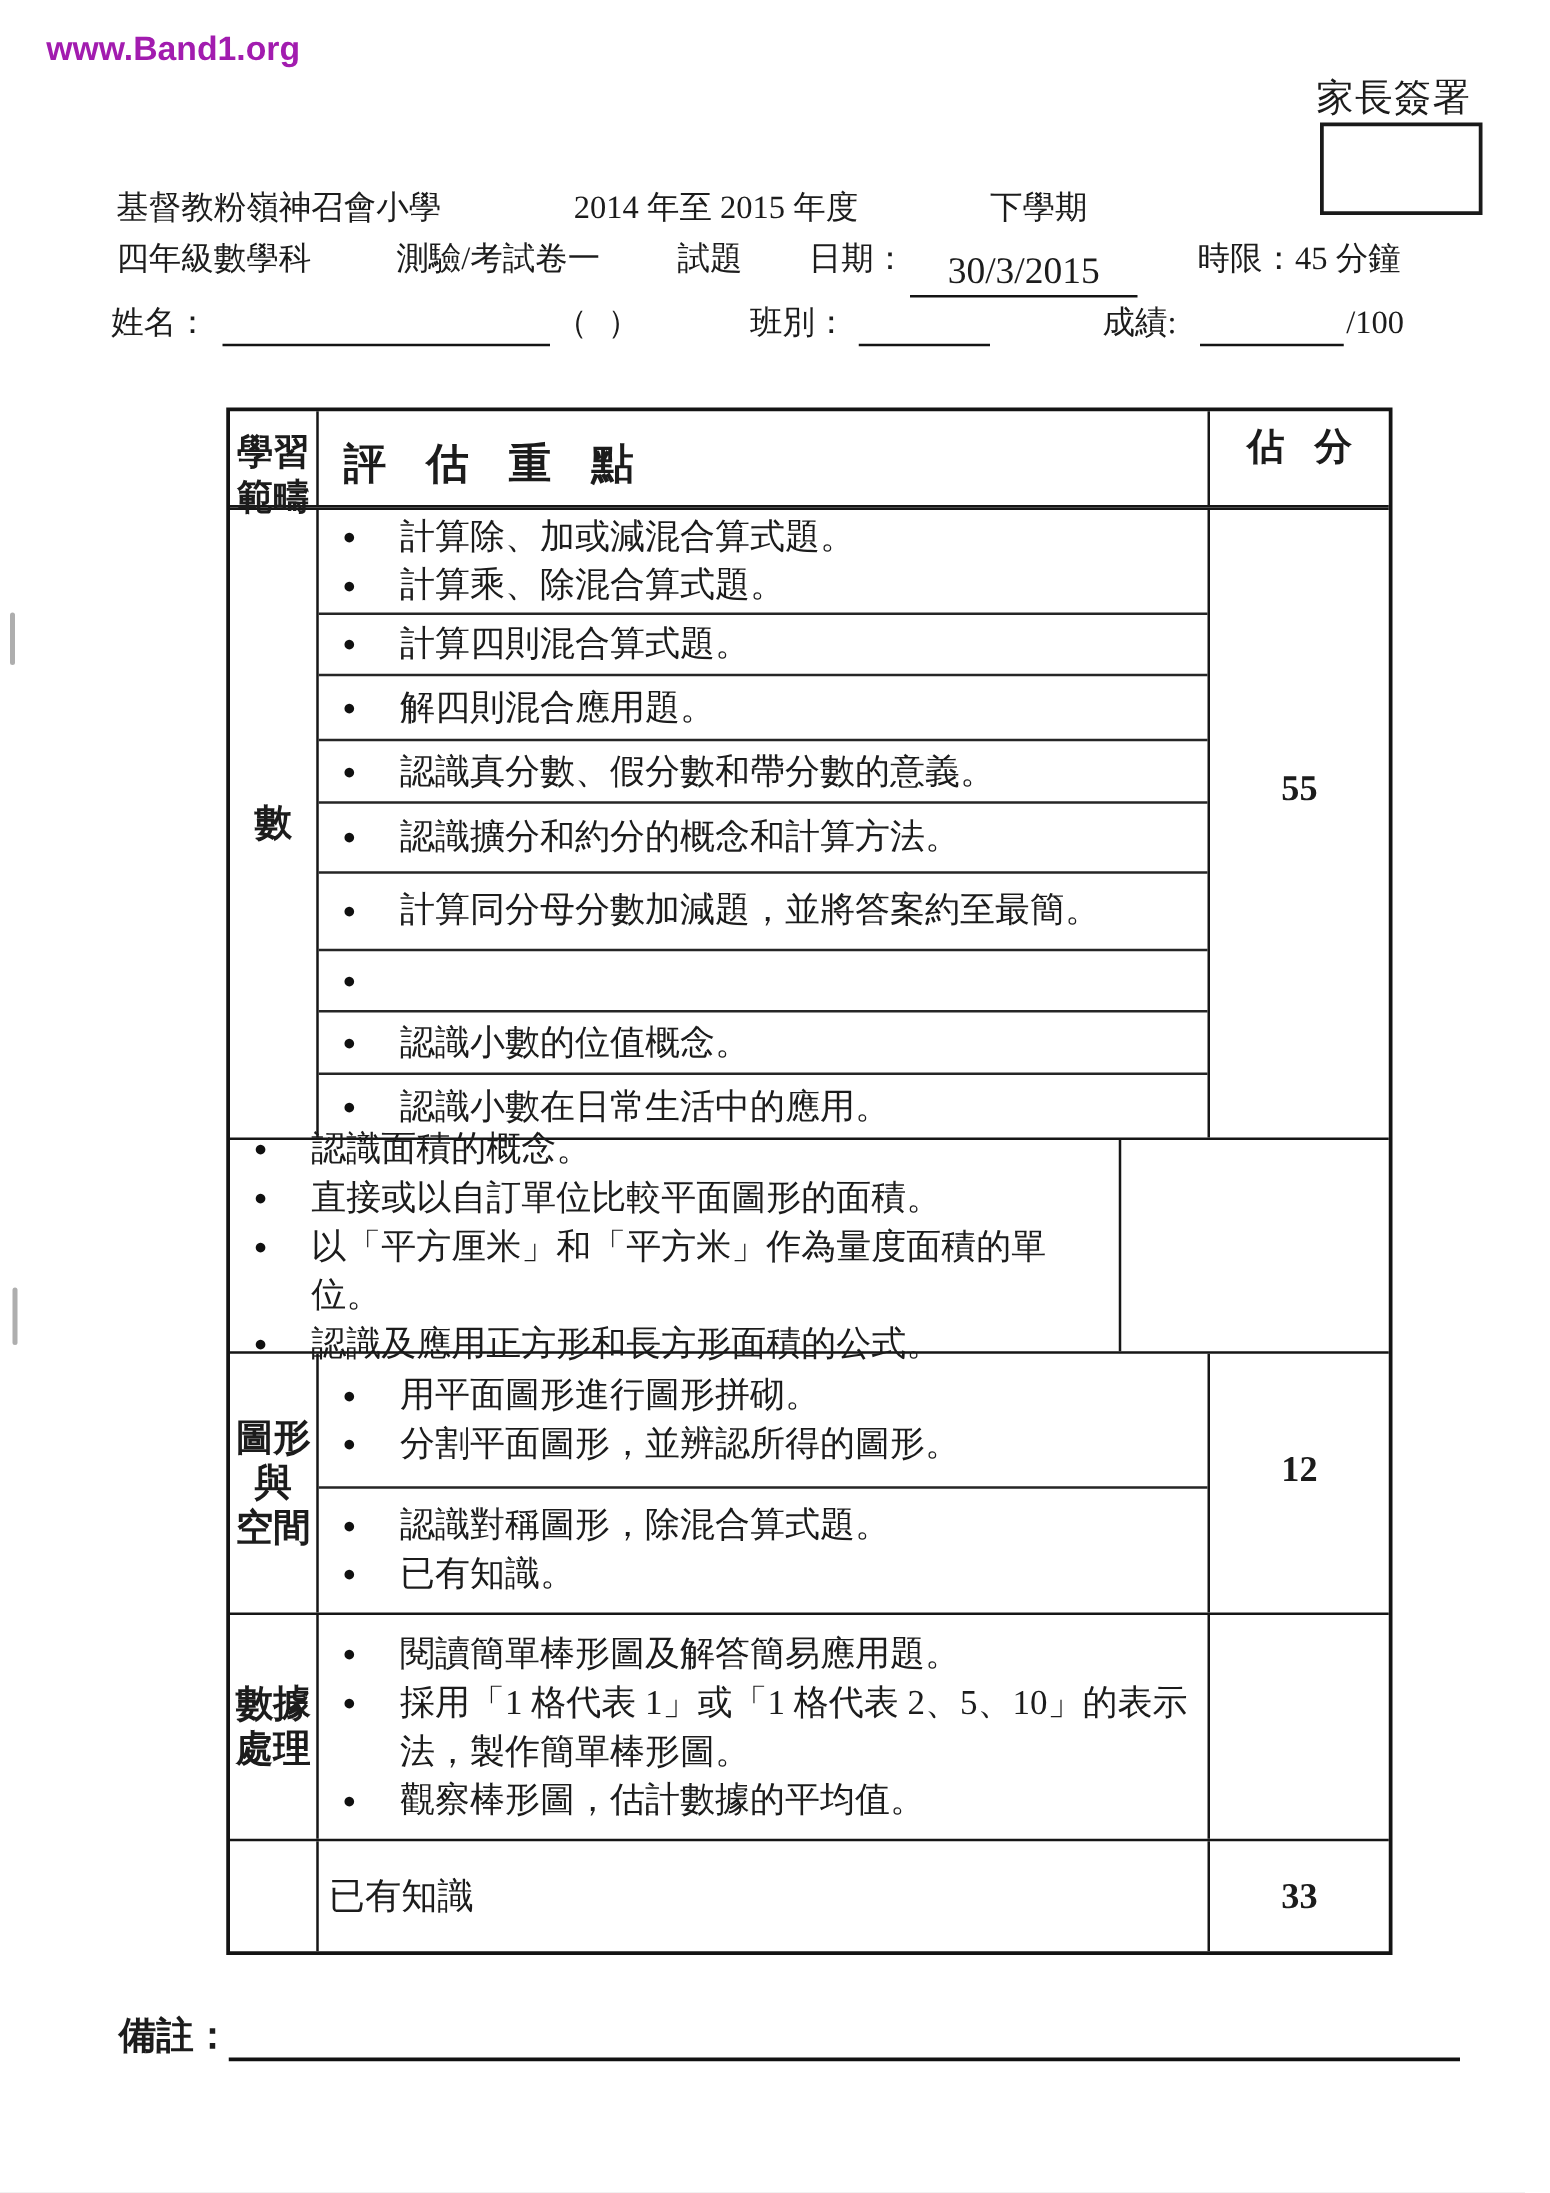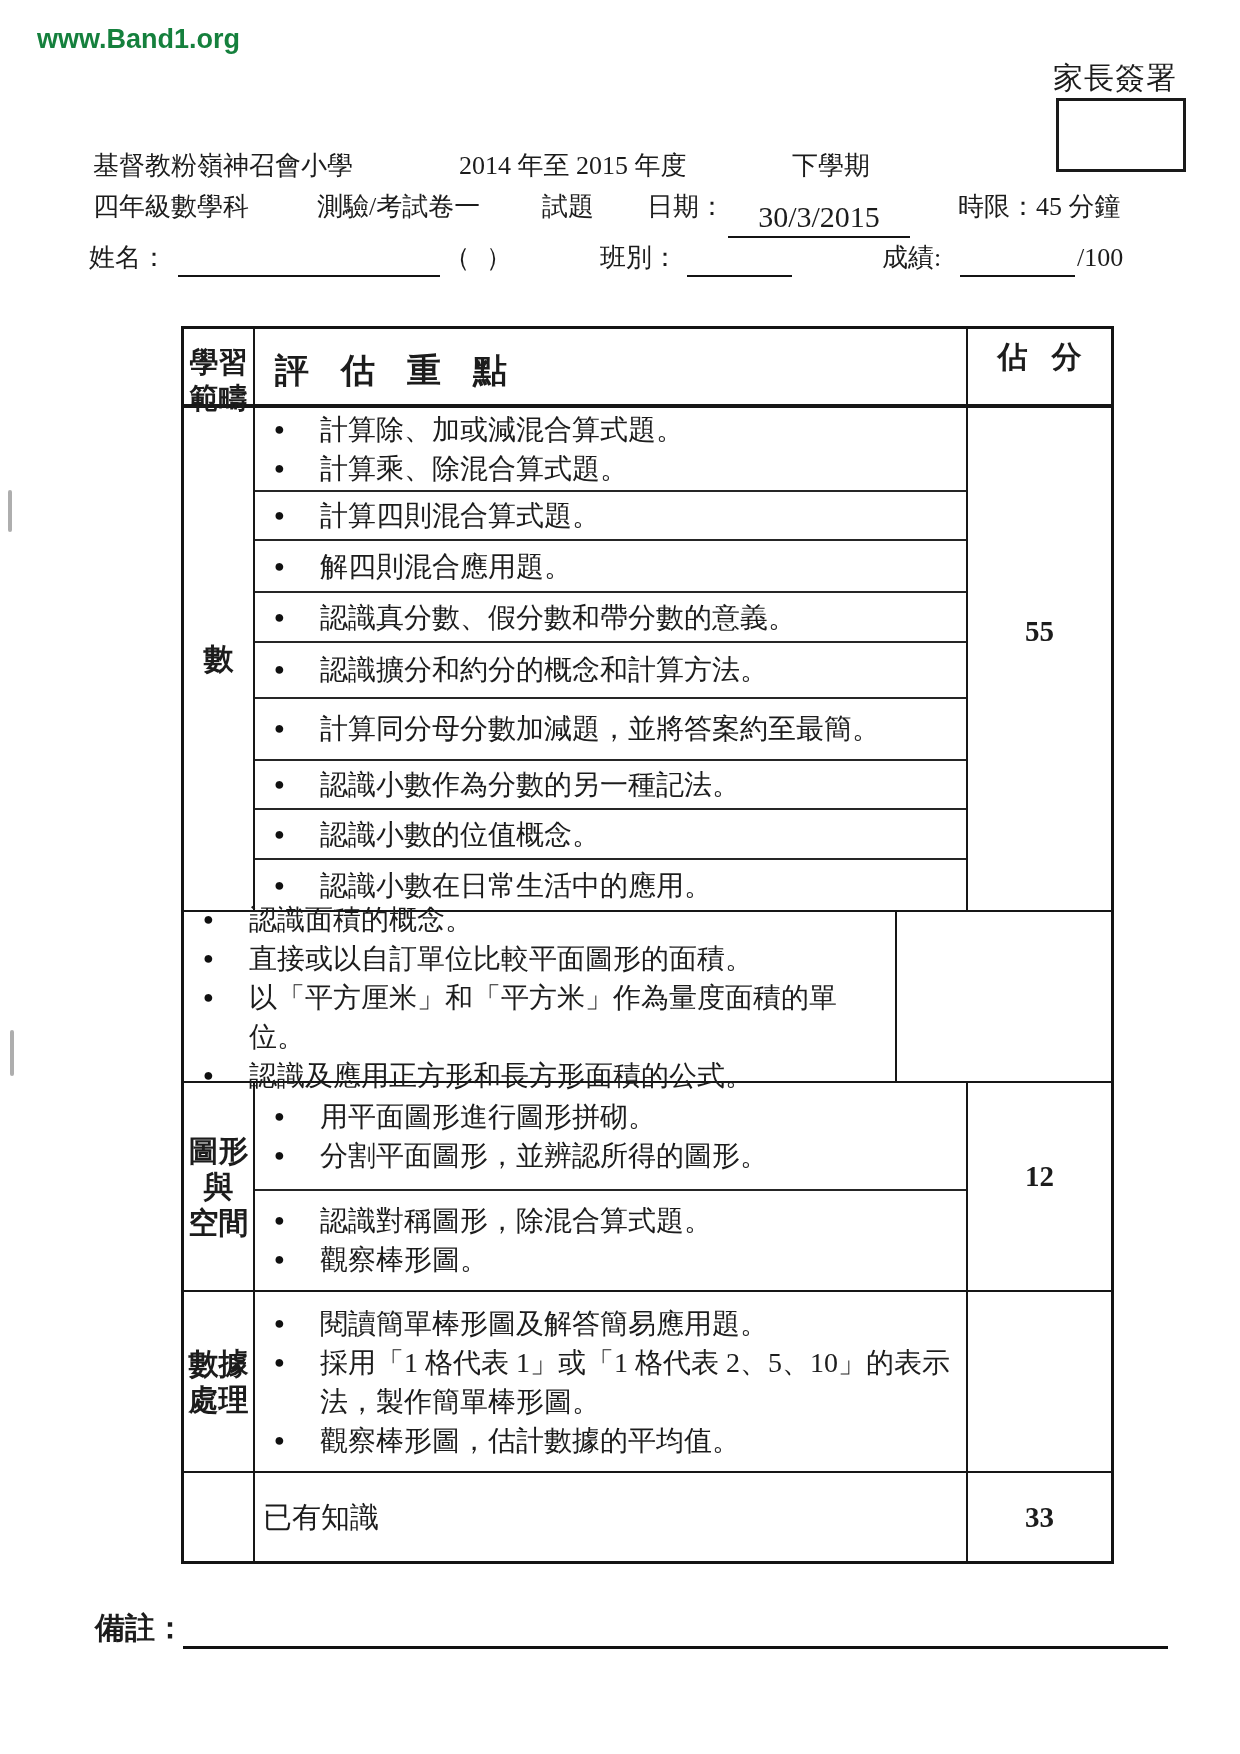--- a/index.html
+++ b/index.html
@@ -2,21 +2,21 @@
 <html><head>
 <meta charset="utf-8">
 <style>
   html,body{margin:0;padding:0;background:#e8e8e8;}
   .page{
     position:relative;width:1240px;height:1754px;background:#ffffff;
     font-family:"Liberation Serif", serif;color:#1c1c1c;overflow:hidden;
     margin:0 auto;
   }
   .abs{position:absolute;}
-  .watermark{font-family:"Liberation Sans", sans-serif;font-size:27px;font-weight:600;color:#15803d;}
+  .watermark{font-family:"Liberation Sans", sans-serif;font-size:27px;font-weight:600;color:#a21caf;}
   .h30{font-size:26px;line-height:34px;white-space:nowrap;}
   .sign-label{font-size:30px;letter-spacing:1px;}
   .sign-box{border:3px solid #1a1a1a;background:#fff;}
   .uline{border-bottom:2.5px solid #141414;}
   .date-group{text-align:center;font-size:30px;margin-top:12px;}
   
   .score-table{
     position:absolute;left:181px;top:326px;width:927px;
     border:3px solid #141414;box-sizing:content-box;background:#fff;
   }
@@ -133,21 +133,20 @@
         </div>
         <div class="sub" style="height:62px;">
           <div class="item">
             <span class="blt">●</span>
             <span class="txt">計算同分母分數加減題，並將答案約至最簡。</span>
           </div>
         </div>
         <div class="sub" style="height:50px;">
           <div class="item">
             <span class="blt">●</span>
-            <span class="txt">認識小數作為分數的另一種記法。</span>
           </div>
         </div>
         <div class="sub" style="height:50px;">
           <div class="item">
             <span class="blt">●</span>
             <span class="txt">認識小數的位值概念。</span>
           </div>
         </div>
         <div class="sub" style="height:52px;">
           <div class="item">
@@ -204,21 +203,21 @@
             <span class="txt">分割平面圖形，並辨認所得的圖形。</span>
           </div>
         </div>
         <div class="sub" style="height:102px;">
           <div class="item">
             <span class="blt">●</span>
             <span class="txt">認識對稱圖形，除混合算式題。</span>
           </div>
           <div class="item">
             <span class="blt">●</span>
-            <span class="txt">觀察棒形圖。</span>
+            <span class="txt">已有知識。</span>
           </div>
         </div>
       </div>
       <div class="col-marks" style="padding-bottom:20px;">
         <span class="marks-num">12</span>
       </div>
     </div>
 
     <div class="trow section" style="height:181px;">
       <div class="col-domain">

